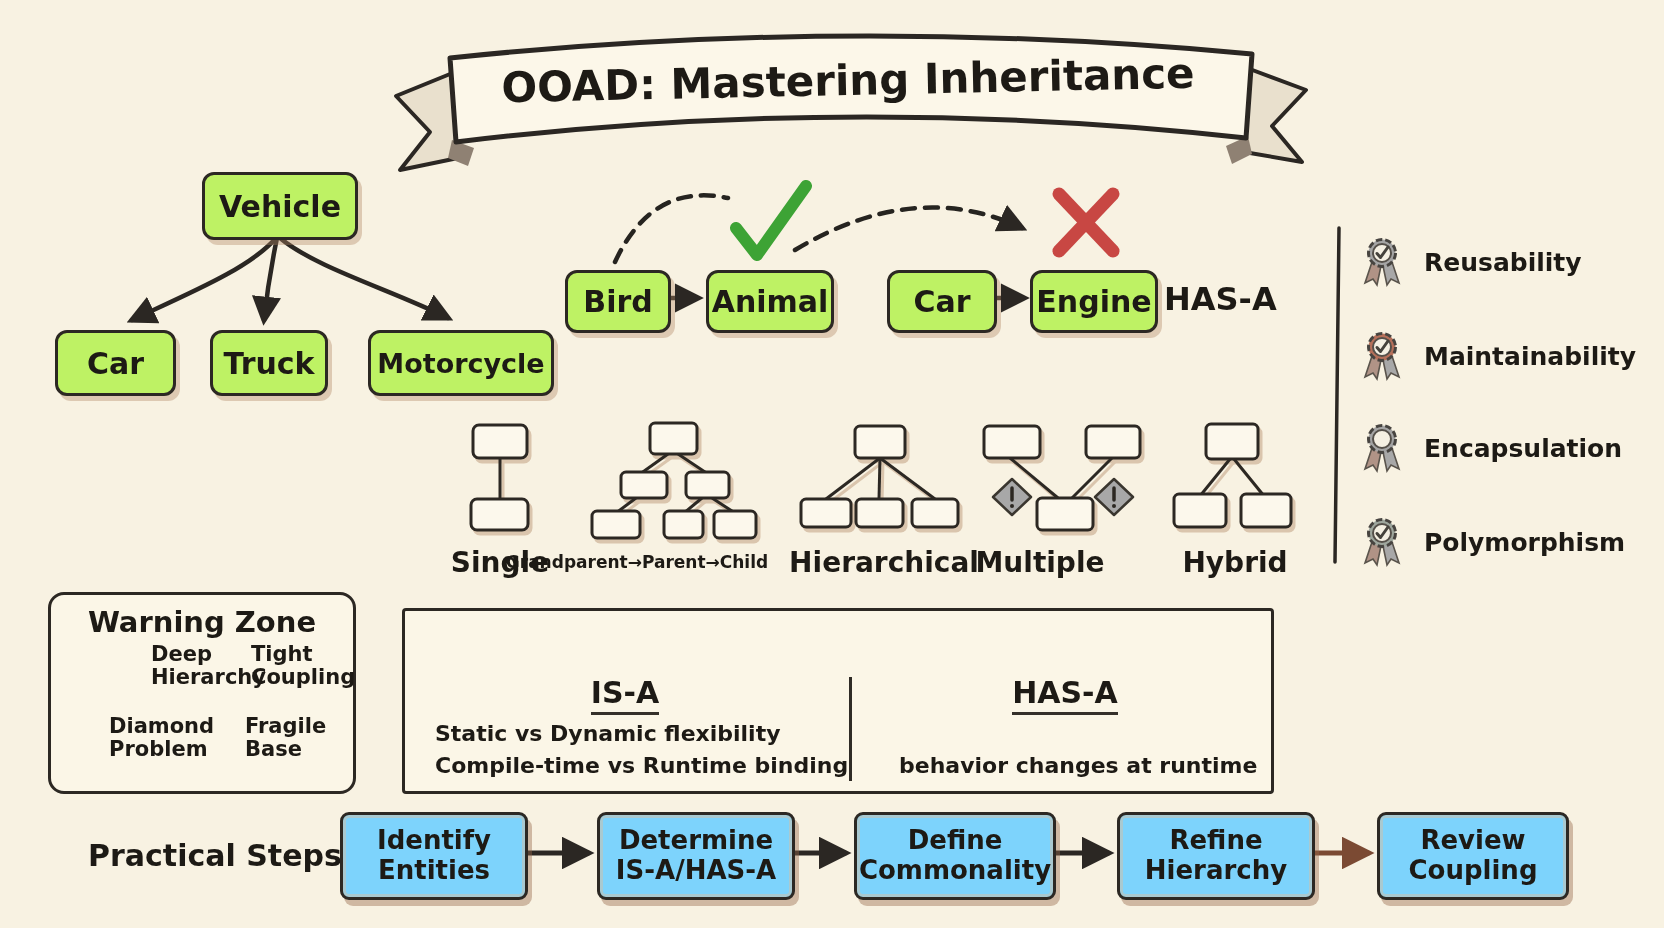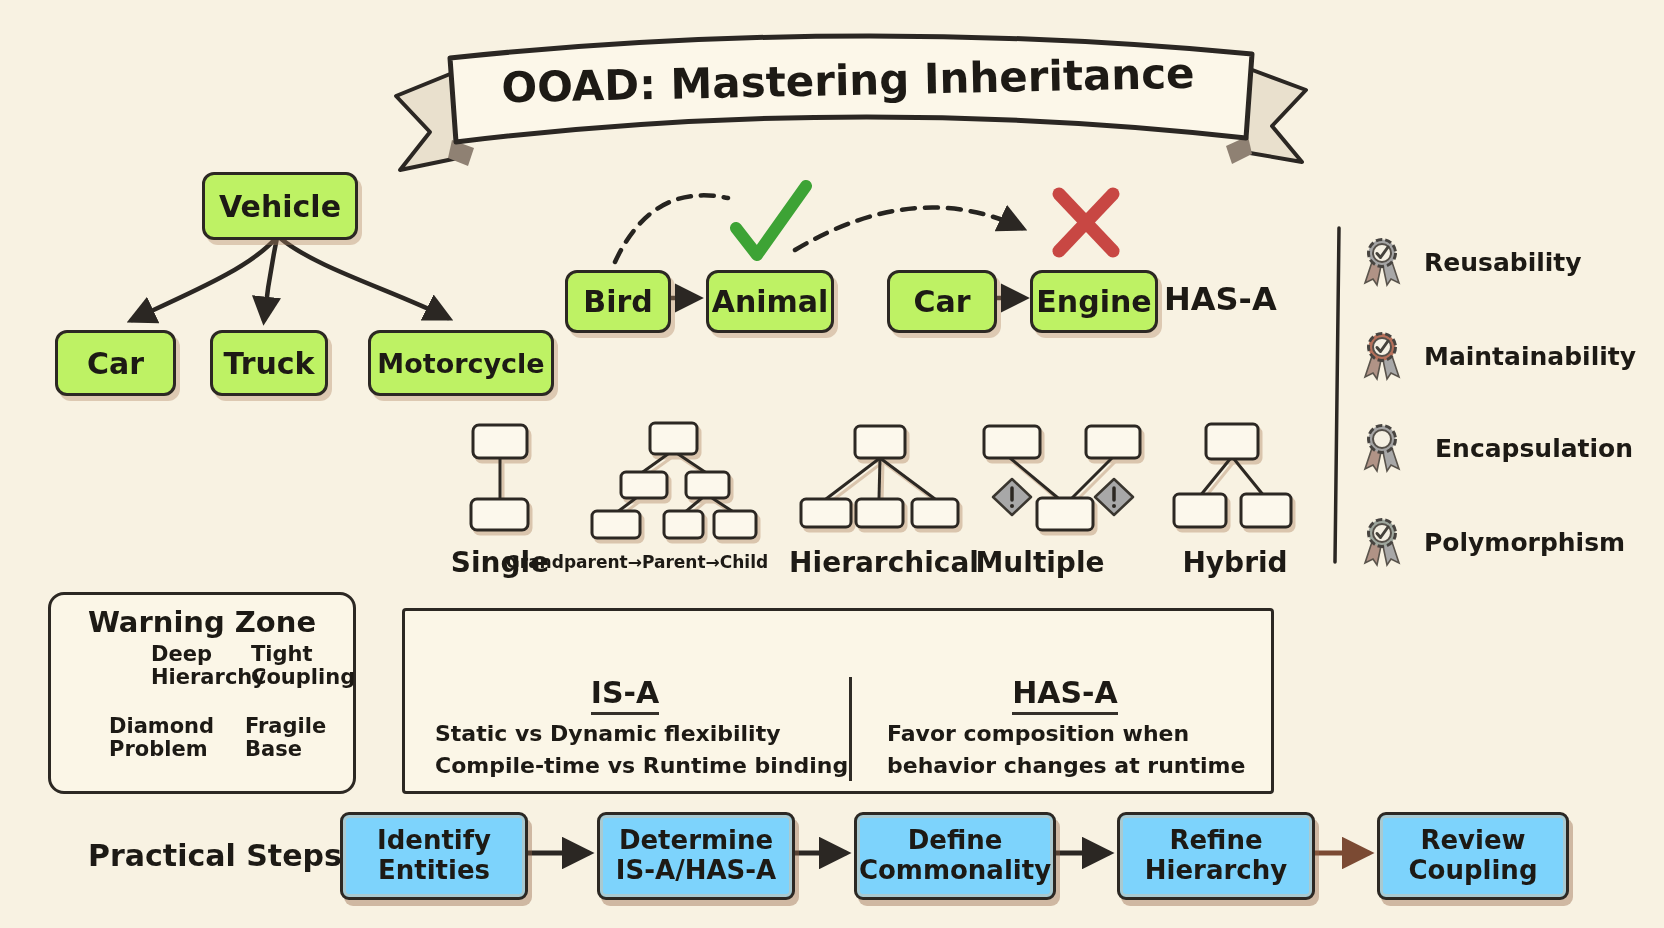--- a/index.html
+++ b/index.html
@@ -206,21 +206,21 @@
   <div class="abs" style="left:1164px;top:280px;font-size:32px;z-index:2;white-space:nowrap;">HAS-A</div>
 
   <div class="tlabel" style="left:500px;top:546px;font-size:28px;">Single</div>
   <div class="tlabel" style="left:637px;top:552px;font-size:17px;">Grandparent→Parent→Child</div>
   <div class="tlabel" style="left:884px;top:546px;font-size:28px;">Hierarchical</div>
   <div class="tlabel" style="left:1040px;top:546px;font-size:28px;">Multiple</div>
   <div class="tlabel" style="left:1235px;top:546px;font-size:28px;">Hybrid</div>
 
   <div class="benefit-label" style="top:248px;">Reusability</div>
   <div class="benefit-label" style="top:342px;">Maintainability</div>
-  <div class="benefit-label" style="top:434px;margin-left:11px;">Encapsulation</div>
+  <div class="benefit-label" style="top:434px;">Encapsulation</div>
   <div class="benefit-label" style="top:528px;">Polymorphism</div>
 
   <div class="panel" style="left:48px;top:592px;width:302px;height:196px;">
     <div class="abs" style="left:0;top:10px;width:100%;text-align:center;font-size:29px;">Warning Zone</div>
     <div class="witem-text" style="left:100px;top:48px;width:112px;">
       <div>Deep</div>
       <div>Hierarchy</div>
     </div>
     <div class="witem-text" style="left:200px;top:48px;width:100px;">
       <div>Tight</div>
@@ -239,22 +239,21 @@
   <div class="panel" style="left:402px;top:608px;width:866px;height:180px;border-radius:4px;">
     <div class="abs" style="left:0;top:64px;width:440px;text-align:center;font-size:30px;">
       <span class="uline">IS-A</span>
     </div>
     <div class="abs" style="left:444px;top:66px;width:3px;height:104px;background:#2f2b26;"></div>
     <div class="abs" style="left:460px;top:64px;width:400px;text-align:center;font-size:30px;">
       <span class="uline">HAS-A</span>
     </div>
     <div class="cmp-line" style="left:30px;top:110px;">Static vs Dynamic flexibility</div>
     <div class="cmp-line" style="left:30px;top:142px;">Compile-time vs Runtime binding</div>
-    <div class="cmp-line" style="left:482px;top:110px;">Favor composition when</div>
-    <div class="cmp-line" style="left:482px;top:142px;">behavior changes at runtime</div>
+    <div class="cmp-line" style="left:494px;top:142px;">behavior changes at runtime</div>
   </div>
 
   <div class="abs" style="left:88px;top:838px;font-size:30px;white-space:nowrap;z-index:2;">Practical Steps</div>
 
   <div class="step-box" style="left:340px;top:812px;width:182px;height:82px;">
     <div>Identify</div>
     <div>Entities</div>
   </div>
   <div class="step-box" style="left:597px;top:812px;width:192px;height:82px;">
     <div>Determine</div>

